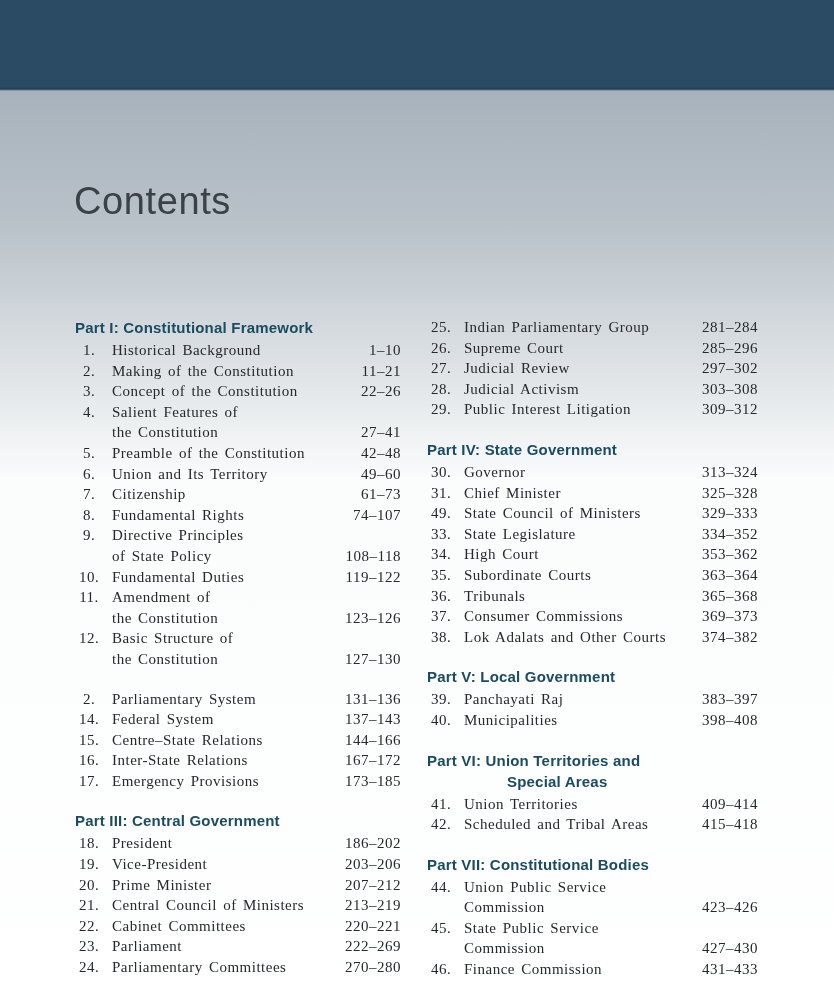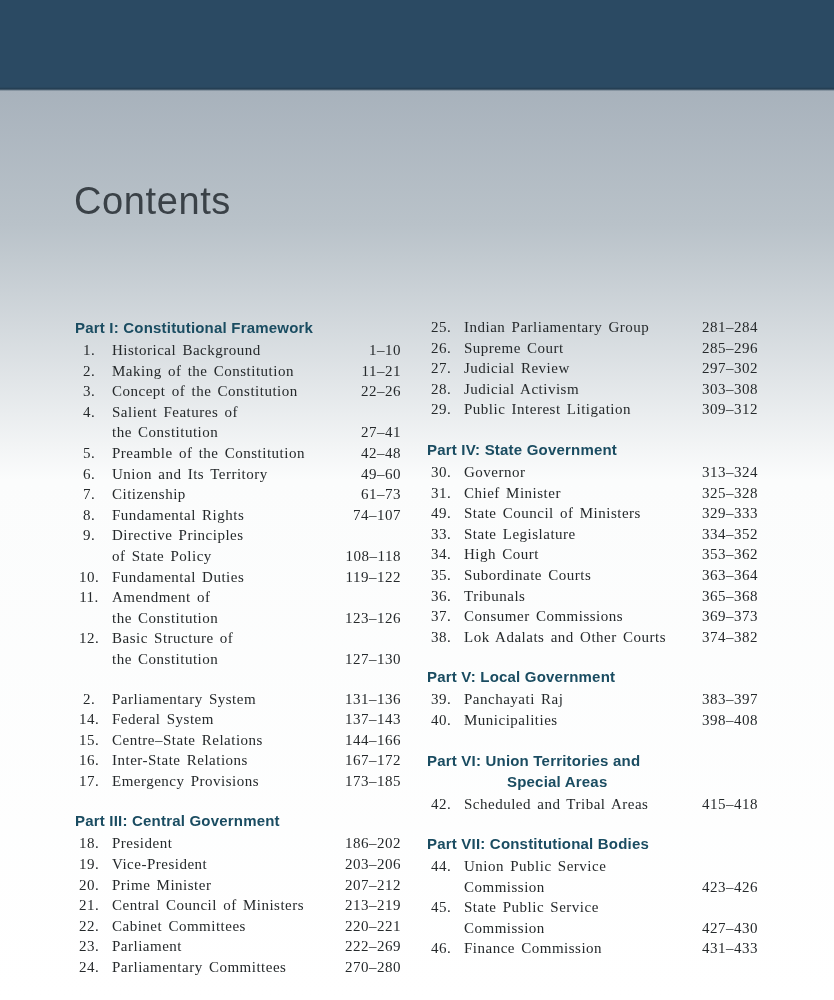--- a/index.html
+++ b/index.html
@@ -409,20 +409,27 @@
             </div>
           </div>
         </div>
         <div class="toc-section">
           <div class="part-heading">
             <div>Part VI: Union Territories and</div>
             <div class="indent">Special Areas</div>
           </div>
           <div class="entries">
             <div class="entry">
+              <span class="num">41.</span>
+              <span class="title">
+                <div>Union Territories</div>
+              </span>
+              <span class="pages">409–414</span>
+            </div>
+            <div class="entry">
               <span class="num">42.</span>
               <span class="title">
                 <div>Scheduled and Tribal Areas</div>
               </span>
               <span class="pages">415–418</span>
             </div>
           </div>
         </div>
         <div class="toc-section">
           <div class="part-heading">

